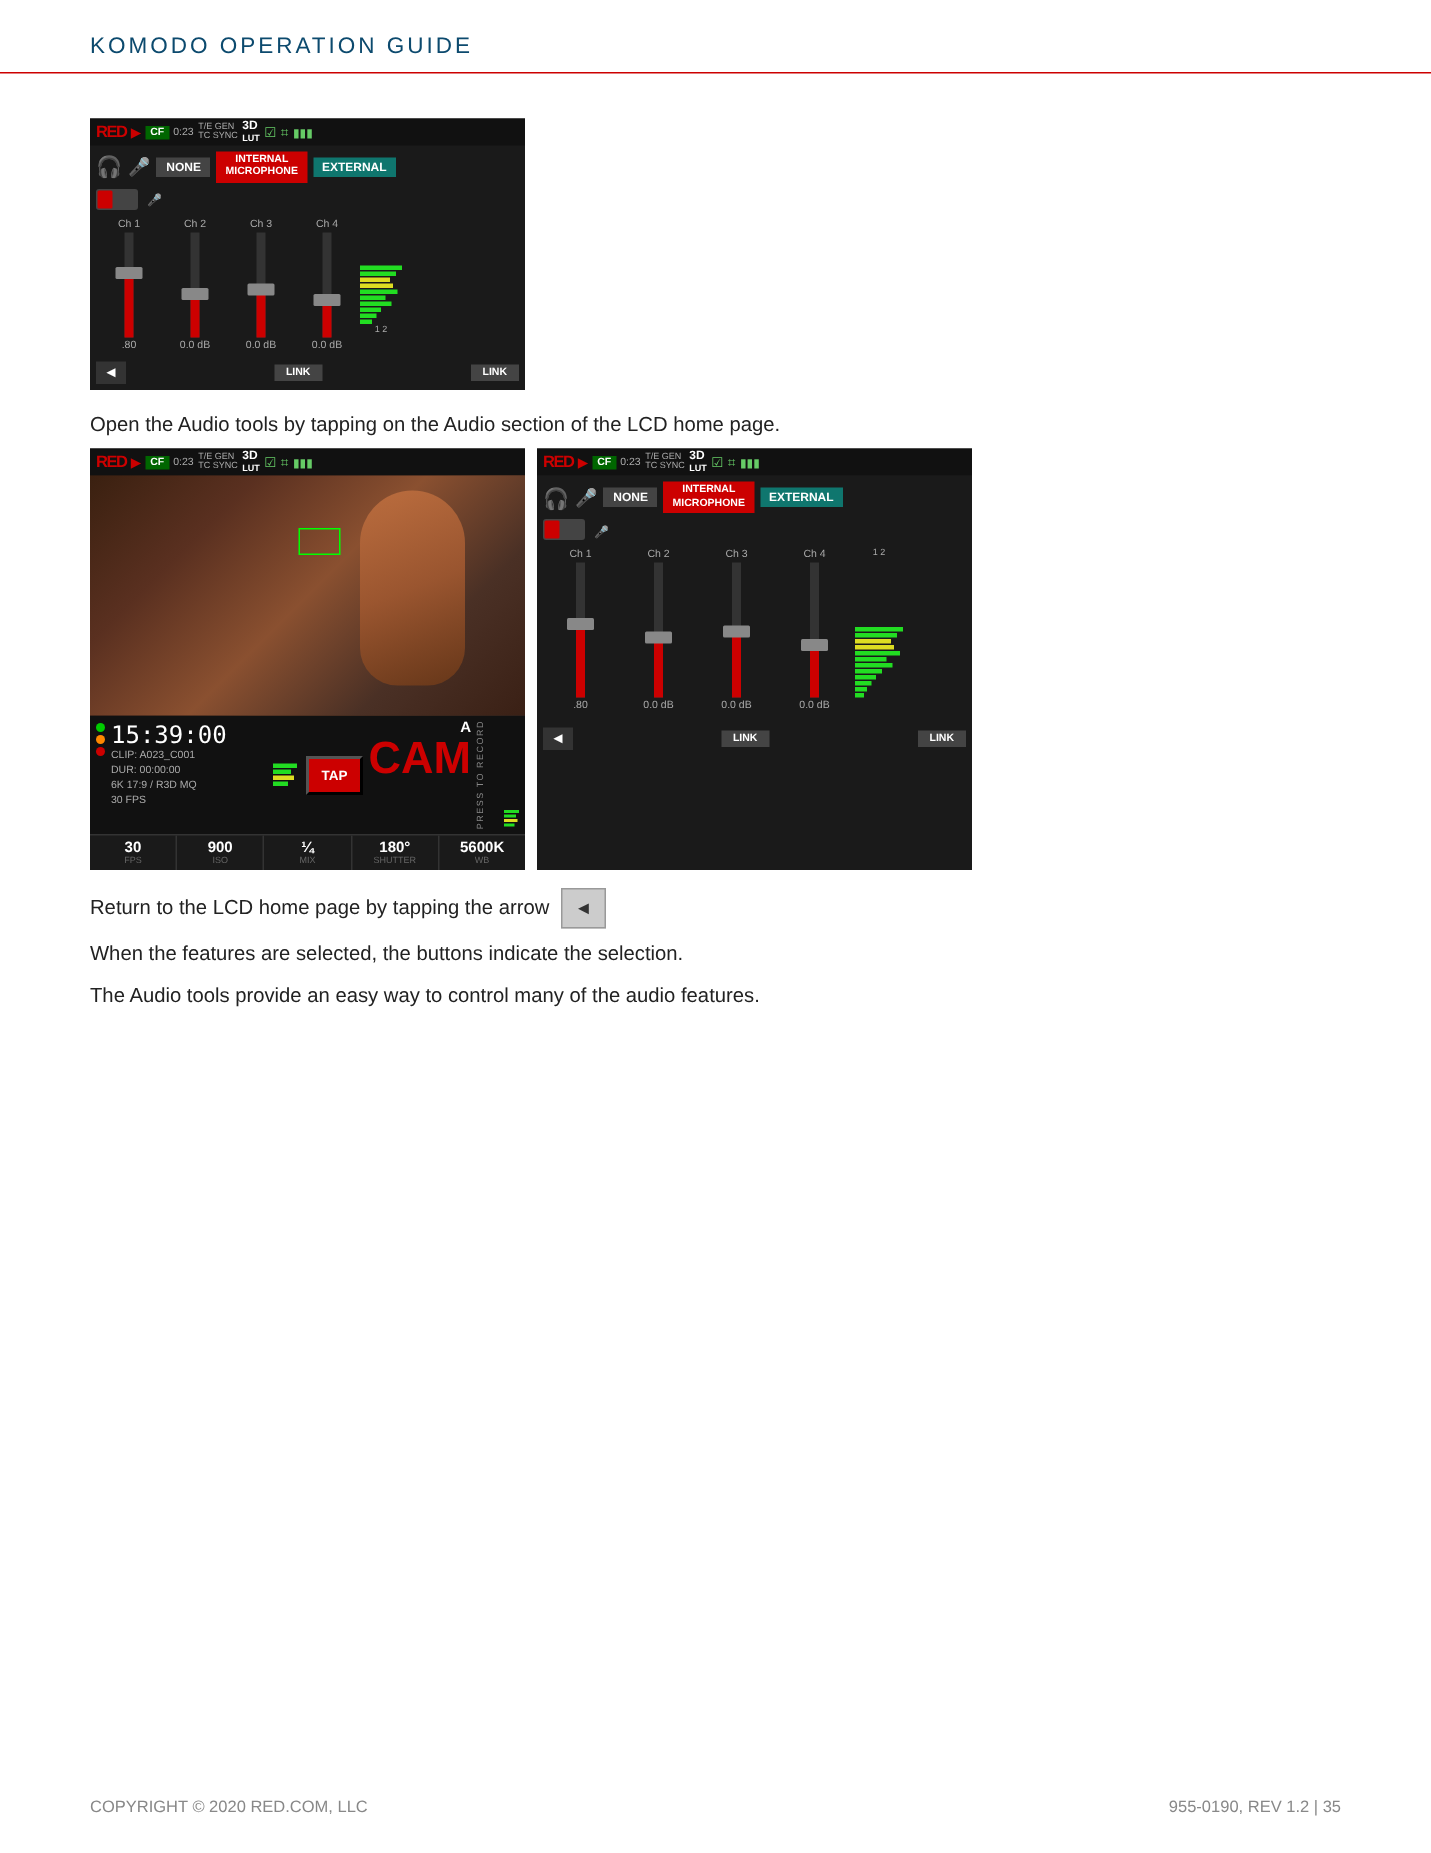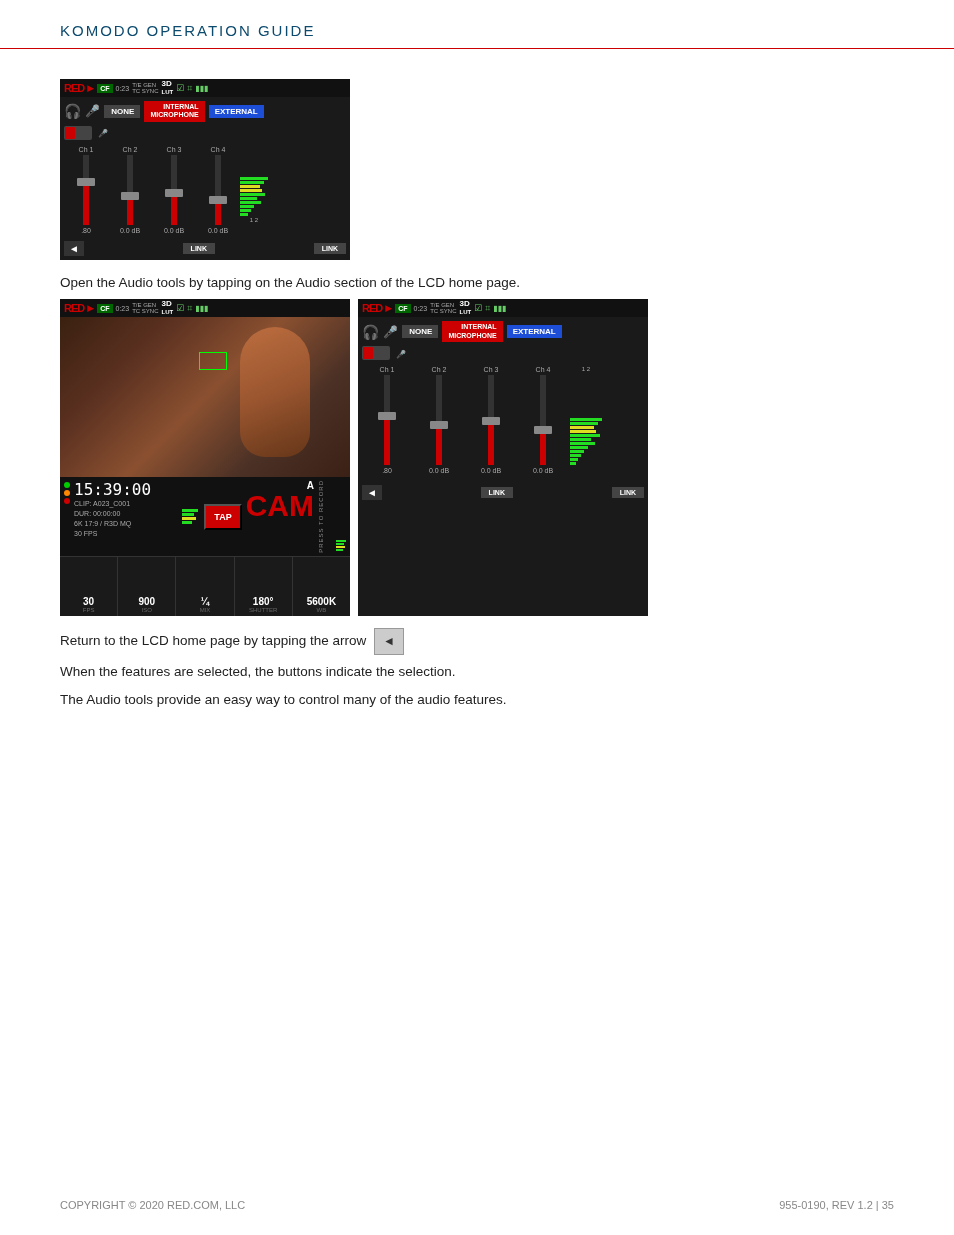--- a/index.html
+++ b/index.html
@@ -140,25 +140,25 @@
       font-size: 14px;
       color: #fff;
     }
     .audio-btn {
       padding: 2px 6px;
       font-size: 8px;
       font-weight: bold;
       border: none;
       cursor: pointer;
       min-width: 36px;
-      text-align: right;
+      text-align: center;
     }
     .audio-btn-none { background: #444; color: #fff; }
     .audio-btn-internal { background: #cc0000; color: #fff; }
-    .audio-btn-external { background: #1d4ed8; color: #fff; }
+    .audio-btn-external { background: #0f766e; color: #fff; }
 
     .audio-toggle {
       background: #444;
       width: 28px;
       height: 14px;
       border-radius: 2px;
       display: flex;
       align-items: center;
       padding: 1px;
       margin-bottom: 2px;
@@ -321,21 +321,20 @@
       border-right: 1px solid #333;
       font-size: 7px;
       color: #aaa;
     }
     .lcd-footer-cell:last-child { border-right: none; }
     .lcd-footer-val {
       font-size: 10px;
       font-weight: bold;
       color: #fff;
       display: block;
-      margin-top: 36px;
     }
     .lcd-footer-lbl {
       font-size: 6px;
       color: #666;
       display: block;
     }
 
     
     .arrow-button-inline {
       display: inline-block;

